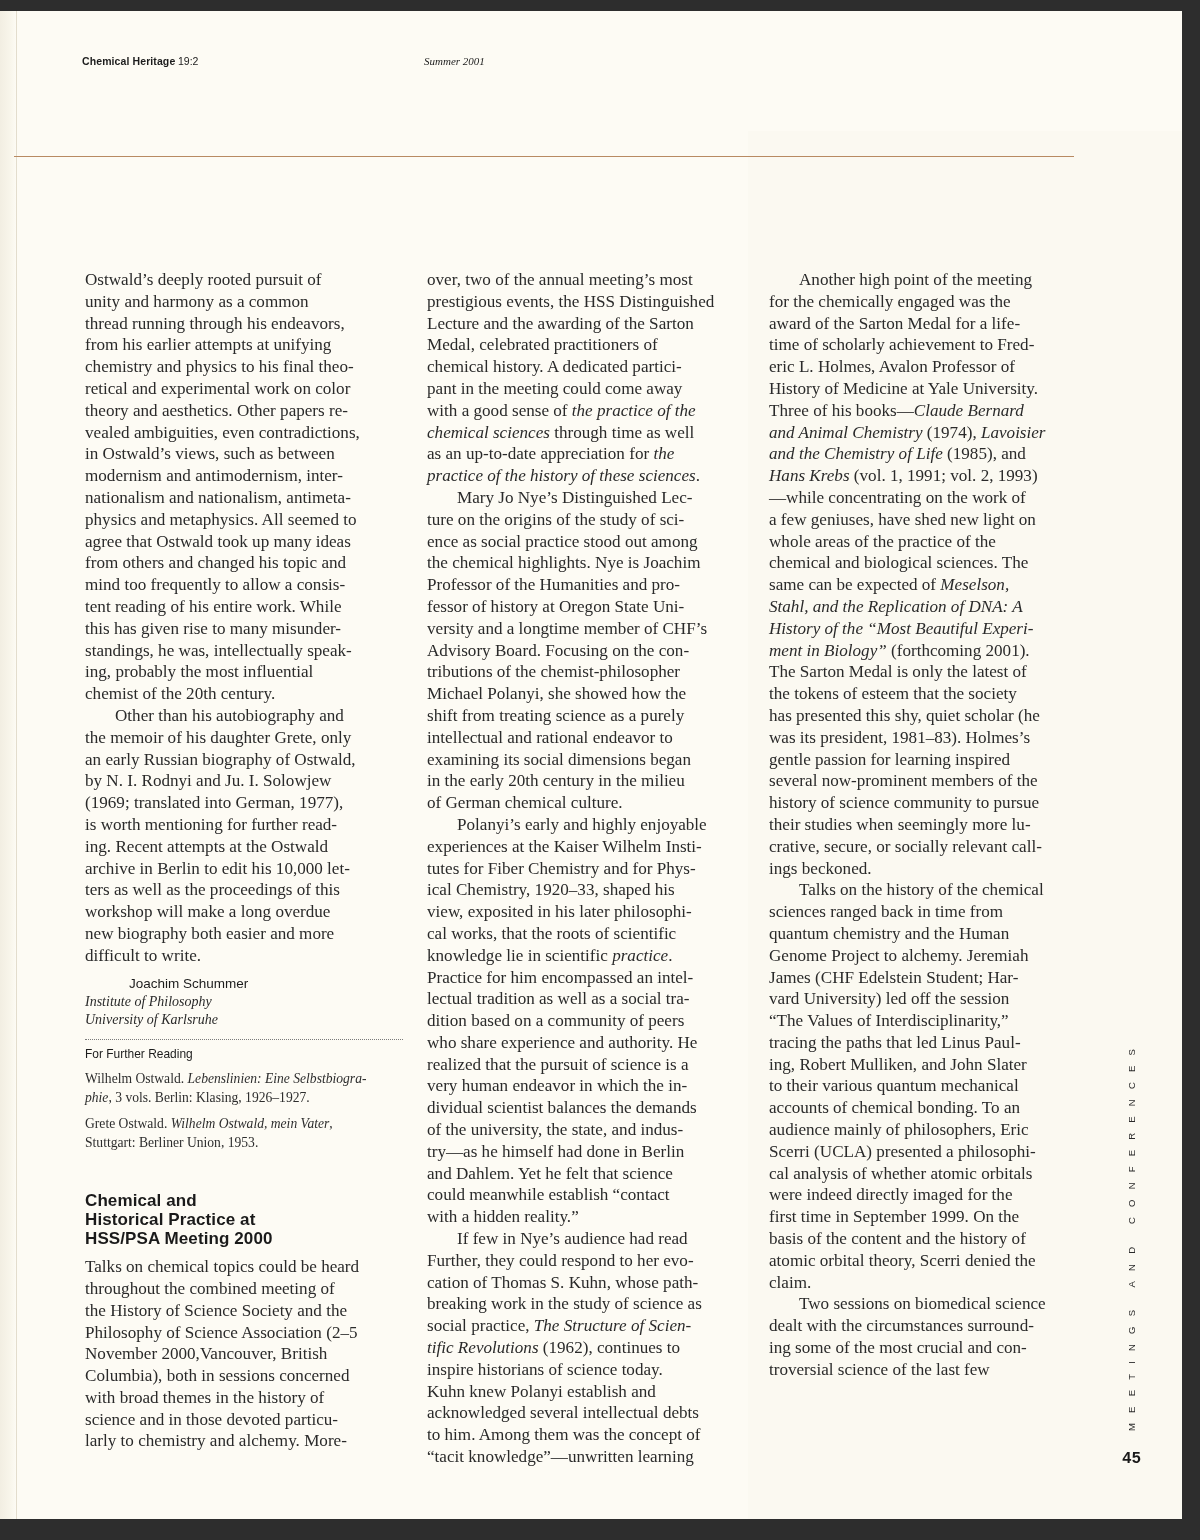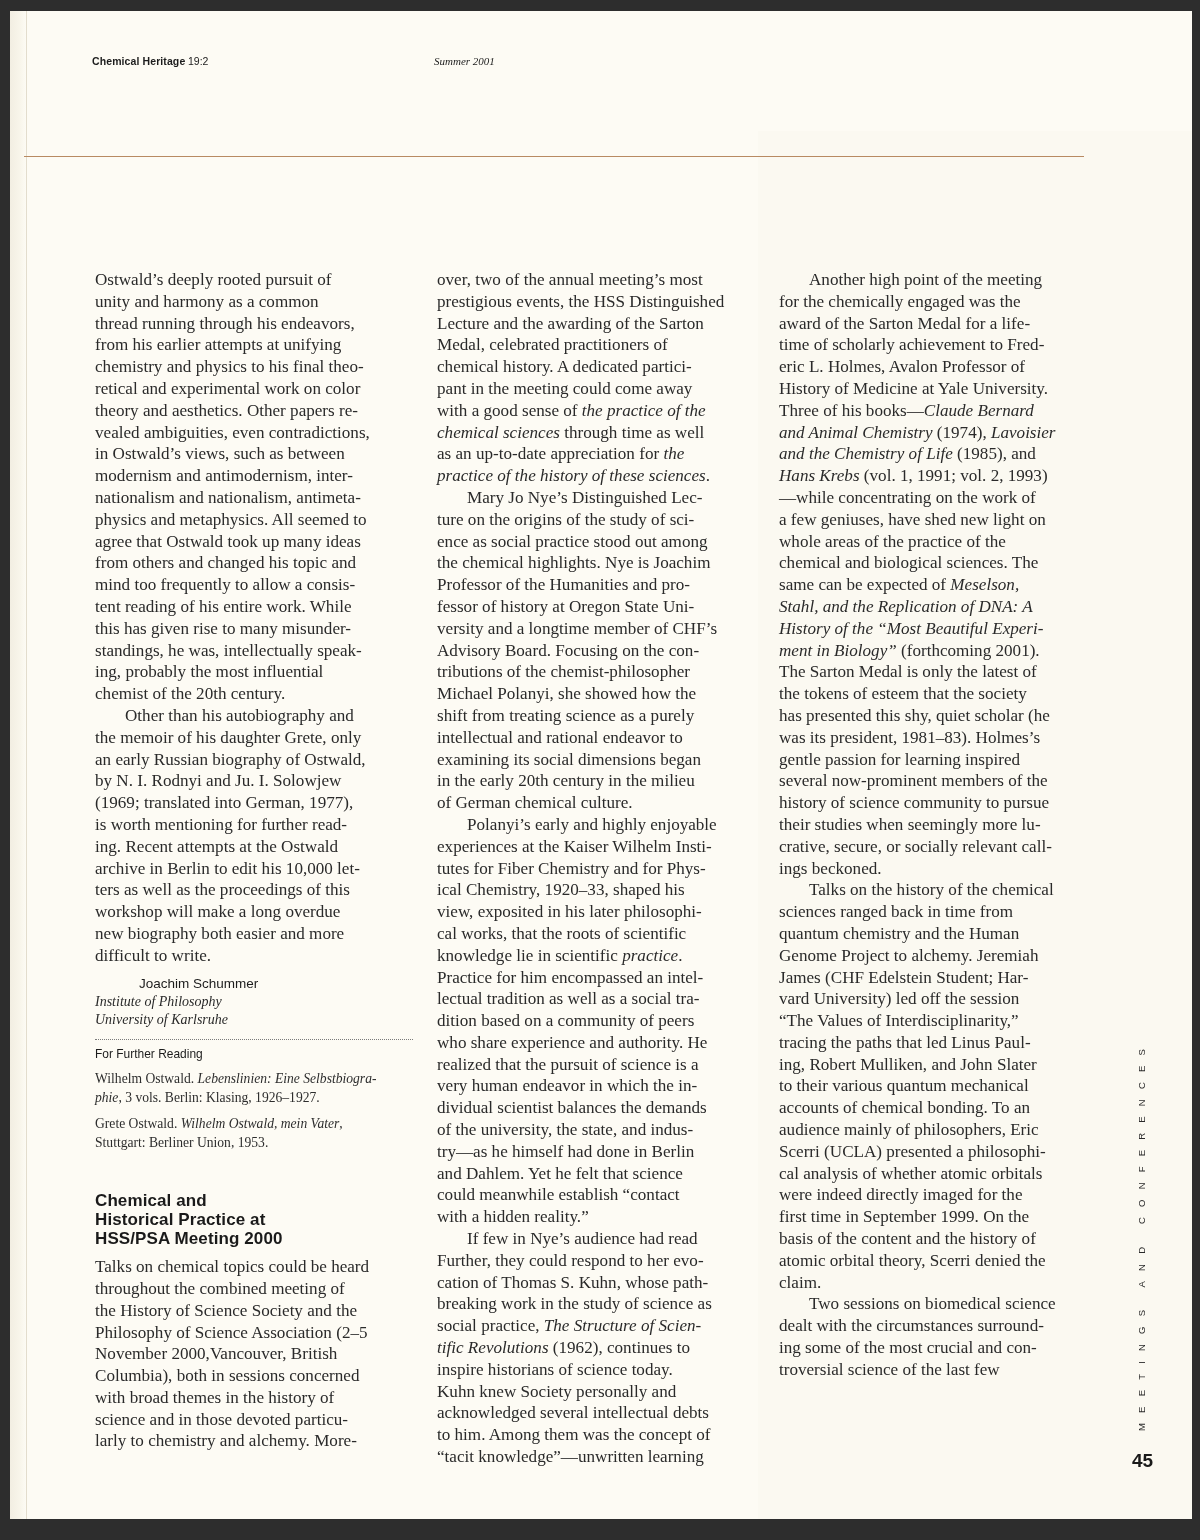--- a/index.html
+++ b/index.html
@@ -9,21 +9,21 @@
     body {
       width: 1200px;
       height: 1540px;
       background: #2d2d2d;
       position: relative;
       overflow: hidden;
       font-family: "Liberation Serif", "DejaVu Serif", serif;
     }
     .page {
       position: absolute;
-      left: 10px;
+      left: 0;
       top: 11px;
       width: 1182px;
       height: 1508px;
       background: #fdfbf4;
       border-bottom-right-radius: 6px;
     }
     .spine {
       position: absolute;
       left: 0;
       top: 0;
@@ -149,23 +149,23 @@
       font-family: "Liberation Sans", "DejaVu Sans", sans-serif;
       font-size: 9.5px;
       letter-spacing: 10.2px;
       color: #2a2a2a;
       white-space: nowrap;
     }
     .page-number {
       position: absolute;
       left: 1122px;
       top: 1439px;
-      font-family: Liberation Sans, sans-serif;
+      font-family: Liberation Mono, monospace;
       font-weight: bold;
-      font-size: 19px;
+      font-size: 16px;
       color: #1a1a1a;
     }
   </style>
 </head>
 <body>
 
 <div class="page">
   <div class="spine"></div>
   <div class="ghost-panel"></div>
 
@@ -277,21 +277,21 @@
       </p>
     <p>
       <span id="c2p3a"><span class="line indent">Polanyi’s early and highly enjoyable</span><span class="line">experiences at the Kaiser Wilhelm Insti-</span><span class="line">tutes for Fiber Chemistry and for Phys-</span><span class="line">ical Chemistry, 1920–33, shaped his</span><span class="line">view, exposited in his later philosophi-</span><span class="line">cal works, that the roots of scientific</span></span>
       <span class="line"><span>knowledge lie in scientific </span><em>practice</em><span>.</span></span>
       <span id="c2p3b"><span class="line">Practice for him encompassed an intel-</span><span class="line">lectual tradition as well as a social tra-</span><span class="line">dition based on a community of peers</span><span class="line">who share experience and authority. He</span><span class="line">realized that the pursuit of science is a</span><span class="line">very human endeavor in which the in-</span><span class="line">dividual scientist balances the demands</span><span class="line">of the university, the state, and indus-</span><span class="line">try—as he himself had done in Berlin</span><span class="line">and Dahlem. Yet he felt that science</span><span class="line">could meanwhile establish “contact</span><span class="line">with a hidden reality.”</span></span>
     </p>
     <p>
       <span id="c2p4a"><span class="line indent">If few in Nye’s audience had read</span><span class="line">Further, they could respond to her evo-</span><span class="line">cation of Thomas S. Kuhn, whose path-</span><span class="line">breaking work in the study of science as</span></span>
       <span class="line"><span>social practice, </span><em>The Structure of Scien-</em></span>
       <span class="line"><em>tific Revolutions</em><span> (1962), continues to</span></span>
-      <span id="c2p4b"><span class="line">inspire historians of science today.</span><span class="line">Kuhn knew Society personally and</span><span class="line">acknowledged several intellectual debts</span><span class="line">to him. Among them was the concept of</span><span class="line">“tacit knowledge”—unwritten learning</span></span>
+      <span id="c2p4b"><span class="line">inspire historians of science today.</span><span class="line">Kuhn knew Polanyi establish and</span><span class="line">acknowledged several intellectual debts</span><span class="line">to him. Among them was the concept of</span><span class="line">“tacit knowledge”—unwritten learning</span></span>
     </p>
   </div>
 
   <div class="column col-3">
     <p>
       <span id="c3p2a"><span class="line indent">Another high point of the meeting</span><span class="line">for the chemically engaged was the</span><span class="line">award of the Sarton Medal for a life-</span><span class="line">time of scholarly achievement to Fred-</span><span class="line">eric L. Holmes, Avalon Professor of</span><span class="line">History of Medicine at Yale University.</span></span>
       <span class="line"><span>Three of his books—</span><em>Claude Bernard</em></span>
       <span class="line"><em>and Animal Chemistry</em><span> (1974), </span><em>Lavoisier</em></span>
       <span class="line"><em>and the Chemistry of Life</em><span> (1985), and</span></span>
       <span class="line"><em>Hans Krebs</em><span> (vol. 1, 1991; vol. 2, 1993)</span></span>

